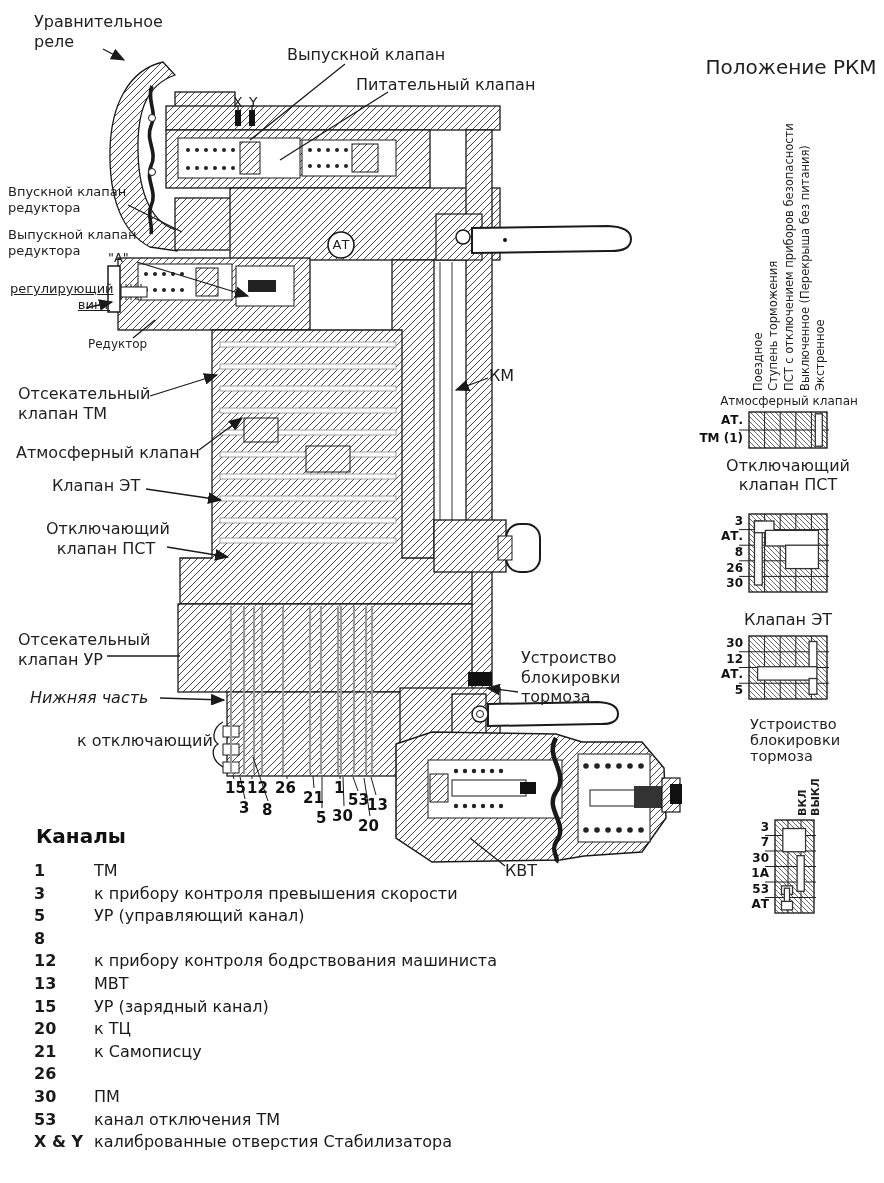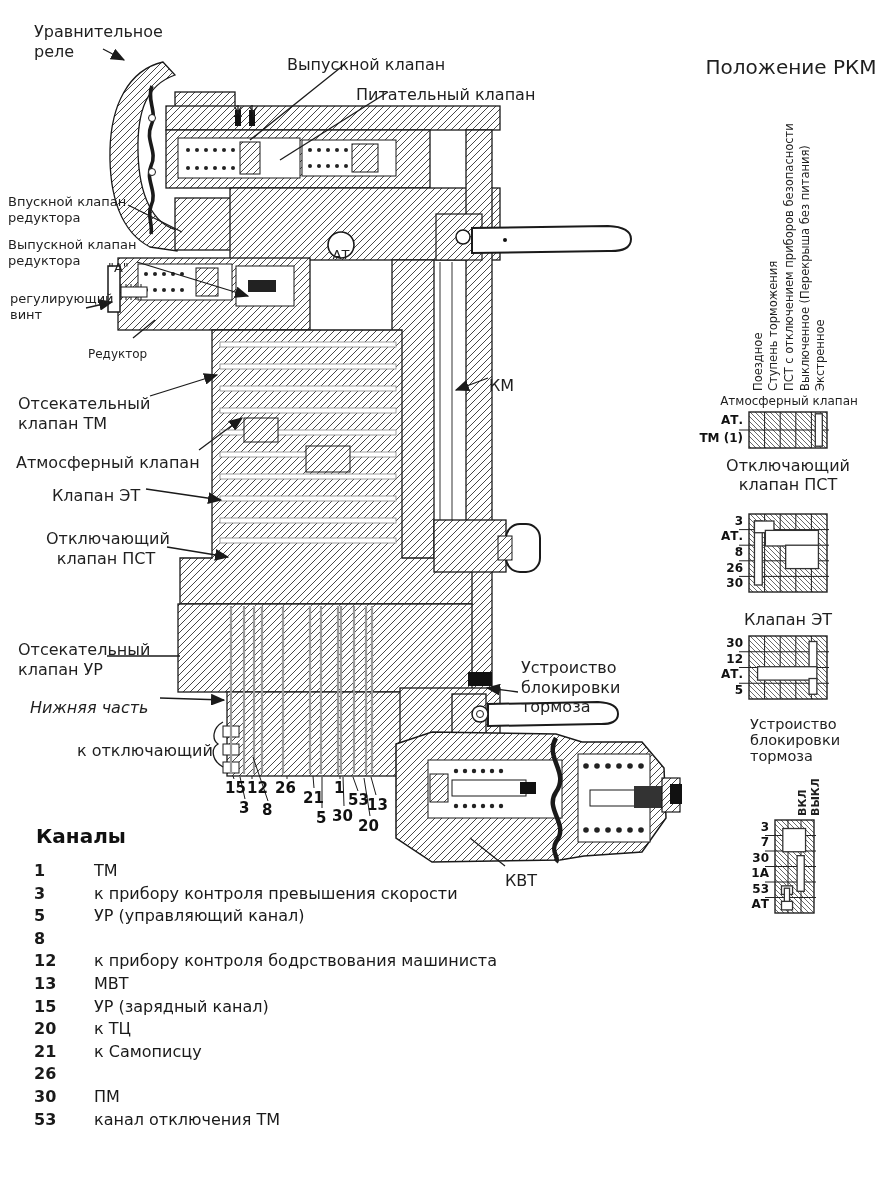--- a/index.html
+++ b/index.html
@@ -1,20 +1,20 @@
 <!DOCTYPE html>
 <html><head>
 <meta charset="utf-8">
 <style>
   html,body{margin:0;padding:0;background:#fff;}
   .canvas{position:relative;width:884px;height:1183px;background:#ffffff;overflow:hidden;
           font-family:"DejaVu Sans","Liberation Sans",sans-serif;color:#1a1a1a;}
   svg{display:block;}
   .abs{position:absolute;}
-  .dlab{position:absolute;white-space:pre-line;line-height:1.22;color:#1f1f1f;margin-top:10px;}
+  .dlab{position:absolute;white-space:pre-line;line-height:1.22;color:#1f1f1f;}
   .port{position:absolute;font-size:15px;font-weight:600;color:#111;}
   .ch-row{display:flex;align-items:baseline;height:22.6px;font-size:16px;}
   .ch-num{width:60px;font-weight:700;padding-left:6px;flex:none;}
   .ch-desc{white-space:nowrap;}
   .rkm-head{position:absolute;left:700px;top:55px;width:182px;text-align:center;
             font-size:20px;color:#1f1f1f;}
   .chan-head{position:absolute;left:36px;top:824px;font-size:20px;font-weight:600;color:#111;}
   .rot{position:absolute;transform:rotate(-90deg);transform-origin:0 0;white-space:nowrap;
        font-size:11.5px;color:#1f1f1f;}
   .rot-col{position:absolute;transform:rotate(-90deg);transform-origin:0 0;white-space:nowrap;
@@ -266,21 +266,21 @@
 реле</div>
       <div class="dlab" style="left: 287px; top: 45px; font-size: 16px;">Выпускной клапан</div>
       <div class="dlab" style="left: 356px; top: 75px; font-size: 16px; text-align: center;">Питательный клапан</div>
       <div class="dlab" style="left: 233px; top: 94px; font-size: 14px;">X</div>
       <div class="dlab" style="left: 249px; top: 94px; font-size: 14px;">Y</div>
       <div class="dlab" style="left: 8px; top: 184px; font-size: 13px;">Впускной клапан
 редуктора</div>
       <div class="dlab" style="left: 8px; top: 227px; font-size: 13px;">Выпускной клапан
 редуктора</div>
       <div class="dlab" style="left: 108px; top: 250px; font-size: 13px;">"А"</div>
-      <div class="dlab" style="left: 10px; top: 281px; font-size: 13px; width: 100px; text-align: left;">регулирующий
+      <div class="dlab" style="left: 10px; top: 281px; font-size: 13px; width: 100px; text-align: right; text-decoration: underline;">регулирующий
 винт</div>
       <div class="dlab" style="left: 88px; top: 337px; font-size: 12px;">Редуктор</div>
       <div class="dlab" style="left: 18px; top: 384px; font-size: 16px;">Отсекательный
 клапан ТМ</div>
       <div class="dlab" style="left: 16px; top: 443px; font-size: 16px;">Атмосферный клапан</div>
       <div class="dlab" style="left: 52px; top: 476px; font-size: 16px;">Клапан ЭТ</div>
       <div class="dlab" style="left: 46px; top: 519px; font-size: 16px; width: 120px; text-align: center;">Отключающий
 клапан ПСТ</div>
       <div class="dlab" style="left: 330px; top: 237px; font-size: 13px; width: 22px; text-align: center;">АТ</div>
       <div class="dlab" style="left: 489px; top: 366px; font-size: 16px;">КМ</div>
@@ -346,20 +346,24 @@
       <div class="ch-row">
         <span class="ch-num">26</span>
       </div>
       <div class="ch-row">
         <span class="ch-num">30</span>
         <span class="ch-desc">ПМ</span>
       </div>
       <div class="ch-row">
         <span class="ch-num">53</span>
         <span class="ch-desc">канал отключения ТМ</span>
+      </div>
+      <div class="ch-row">
+        <span class="ch-num">X &amp; Y</span>
+        <span class="ch-desc">калиброванные отверстия Стабилизатора</span>
       </div>
     </div>
   <div id="rkm-pos-labels">
       <div class="rot" style="left: 750.8px; top: 391px;">Поездное</div>
       <div class="rot" style="left: 766.4px; top: 391px;">Ступень торможения</div>
       <div class="rot" style="left: 782px; top: 391px;">ПСТ с отключением приборов безопасности</div>
       <div class="rot" style="left: 797.6px; top: 391px;">Выключенное (Перекрыша без питания)</div>
       <div class="rot" style="left: 813.2px; top: 391px;">Экстренное</div>
     </div>
   <div id="rkm-tables">

